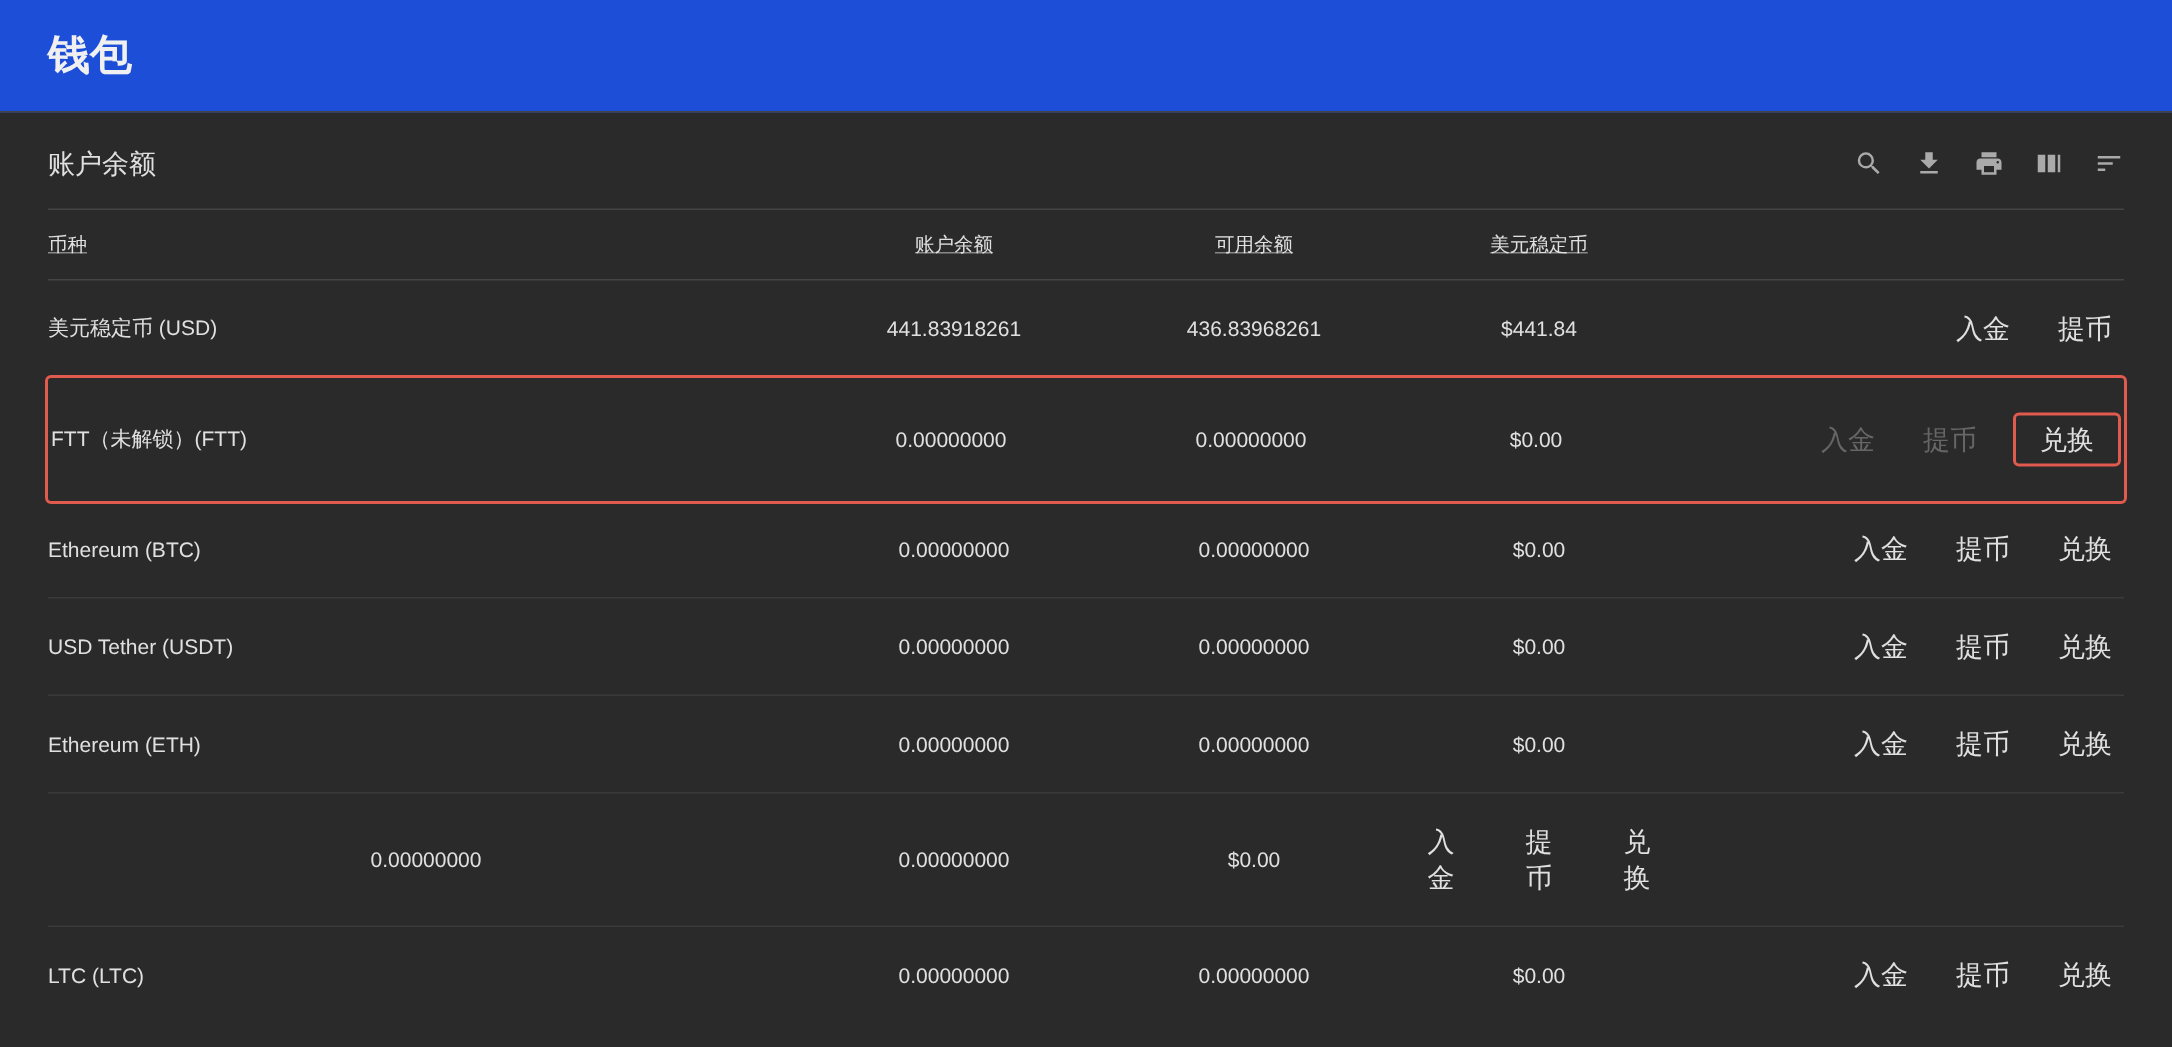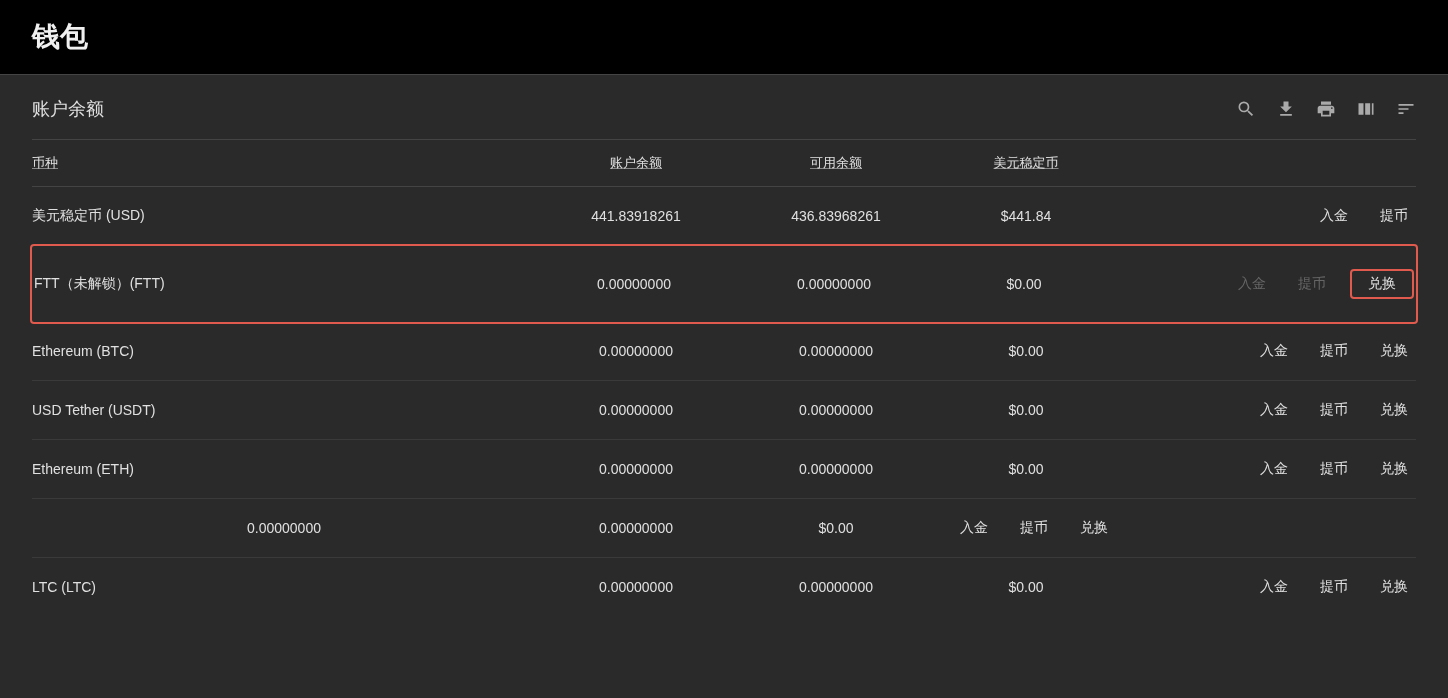--- a/index.html
+++ b/index.html
@@ -10,21 +10,21 @@
 
     body {
       background-color: #2a2a2a;
       color: #e0e0e0;
       font-family: -apple-system, BlinkMacSystemFont, "PingFang SC", "Microsoft YaHei", sans-serif;
       width: 1448px;
       min-height: 698px;
     }
 
     .page-header {
-      background-color: #000000;
+      background-color: #1d4ed8;
       padding: 18px 32px;
       border-bottom: 1px solid #444;
     }
 
     .page-title {
       font-size: 28px;
       font-weight: 600;
       color: #f0f0f0;
     }
 
@@ -119,21 +119,21 @@
       align-items: center;
       justify-content: flex-end;
       gap: 16px;
     }
 
     .action-btn {
       color: #e0e0e0;
       background: none;
       border: none;
       cursor: pointer;
-      font-size: 14px;
+      font-size: 18px;
       padding: 4px 8px;
       font-family: inherit;
     }
 
     .action-btn.disabled {
       color: #666;
       cursor: default;
     }
 
     .action-btn.exchange-highlighted {

